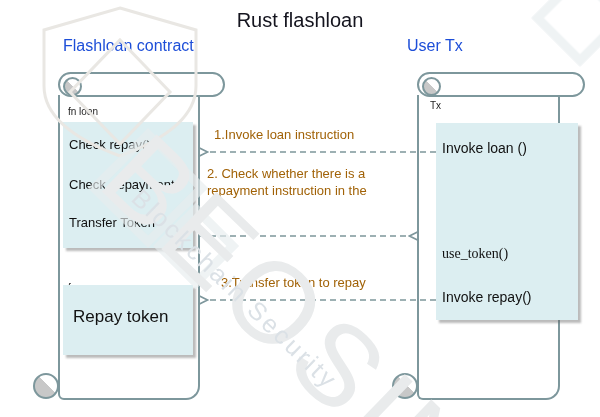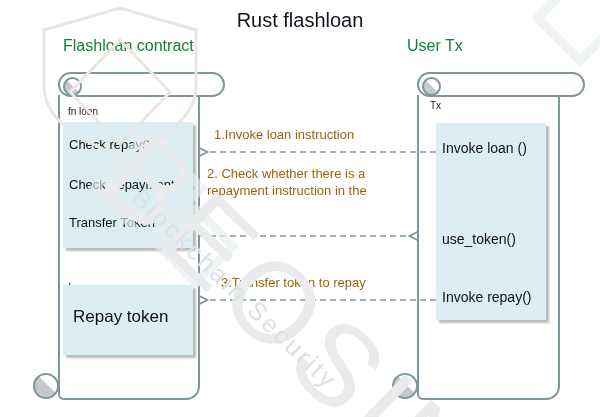--- a/index.html
+++ b/index.html
@@ -4,21 +4,21 @@
 <style>
   html,body{margin:0;padding:0;background:#ffffff;}
   .canvas{
     position:relative;width:600px;height:417px;background:#ffffff;
     font-family:"Liberation Sans",sans-serif;color:#161616;overflow:hidden;
   }
   .title{
     position:absolute;left:0;right:0;top:9px;text-align:center;
     font-size:20px;color:#14141e;
   }
-  .heading{position:absolute;top:37px;font-size:16px;color:#15803d;}
+  .heading{position:absolute;top:37px;font-size:16px;color:#1d4ed8;}
   .heading.left{left:63px;}
   .heading.right{left:407px;}
 
   
   .roll{
     position:absolute;height:25px;border:2px solid #7d979c;border-radius:14px;
     background:#fff;box-sizing:border-box;z-index:3;
   }
   .roll-curl{
     position:absolute;width:19px;height:19px;border:2px solid #7d979c;border-radius:50%;
@@ -79,23 +79,23 @@
     </div>
   </div>
 
   <div>
     <div class="scroll-body" style="left:417px;top:95px;width:143px;height:305px;"></div>
     <div class="roll" style="left:417px;top:72px;width:168px;"></div>
     <div class="roll-curl" style="left:422px;top:77px;"></div>
     <div class="bottom-curl" style="left:392px;top:373px;"></div>
 
     <div class="fn-label" style="left:430px;top:100px;">Tx</div>
-    <div class="blue-box" style="left:436px;top:123px;width:110px;height:197px;">
+    <div class="blue-box" style="left:436px;top:123px;width:110px;height:197px;padding-left:32px;">
       <div class="box-item rt" style="top:17px;">Invoke loan ()</div>
-      <div class="box-item rt" style="top:108px;">use_token()</div>
+      <div class="box-item rt" style="top:123px;font-family:Liberation Serif, serif;">use_token()</div>
       <div class="box-item rt" style="top:166px;">Invoke repay()</div>
     </div>
   </div>
 
   <svg class="arrow-layer" width="600" height="417" viewBox="0 0 600 417">
     <defs>
       <marker id="head" markerWidth="14" markerHeight="12" refX="2.5" refY="5" orient="auto" markerUnits="userSpaceOnUse">
         <path d="M11,0.5 L2,5 L11,9.5" fill="none" stroke="#7d969b" stroke-width="1.7"></path>
       </marker>
     </defs>

